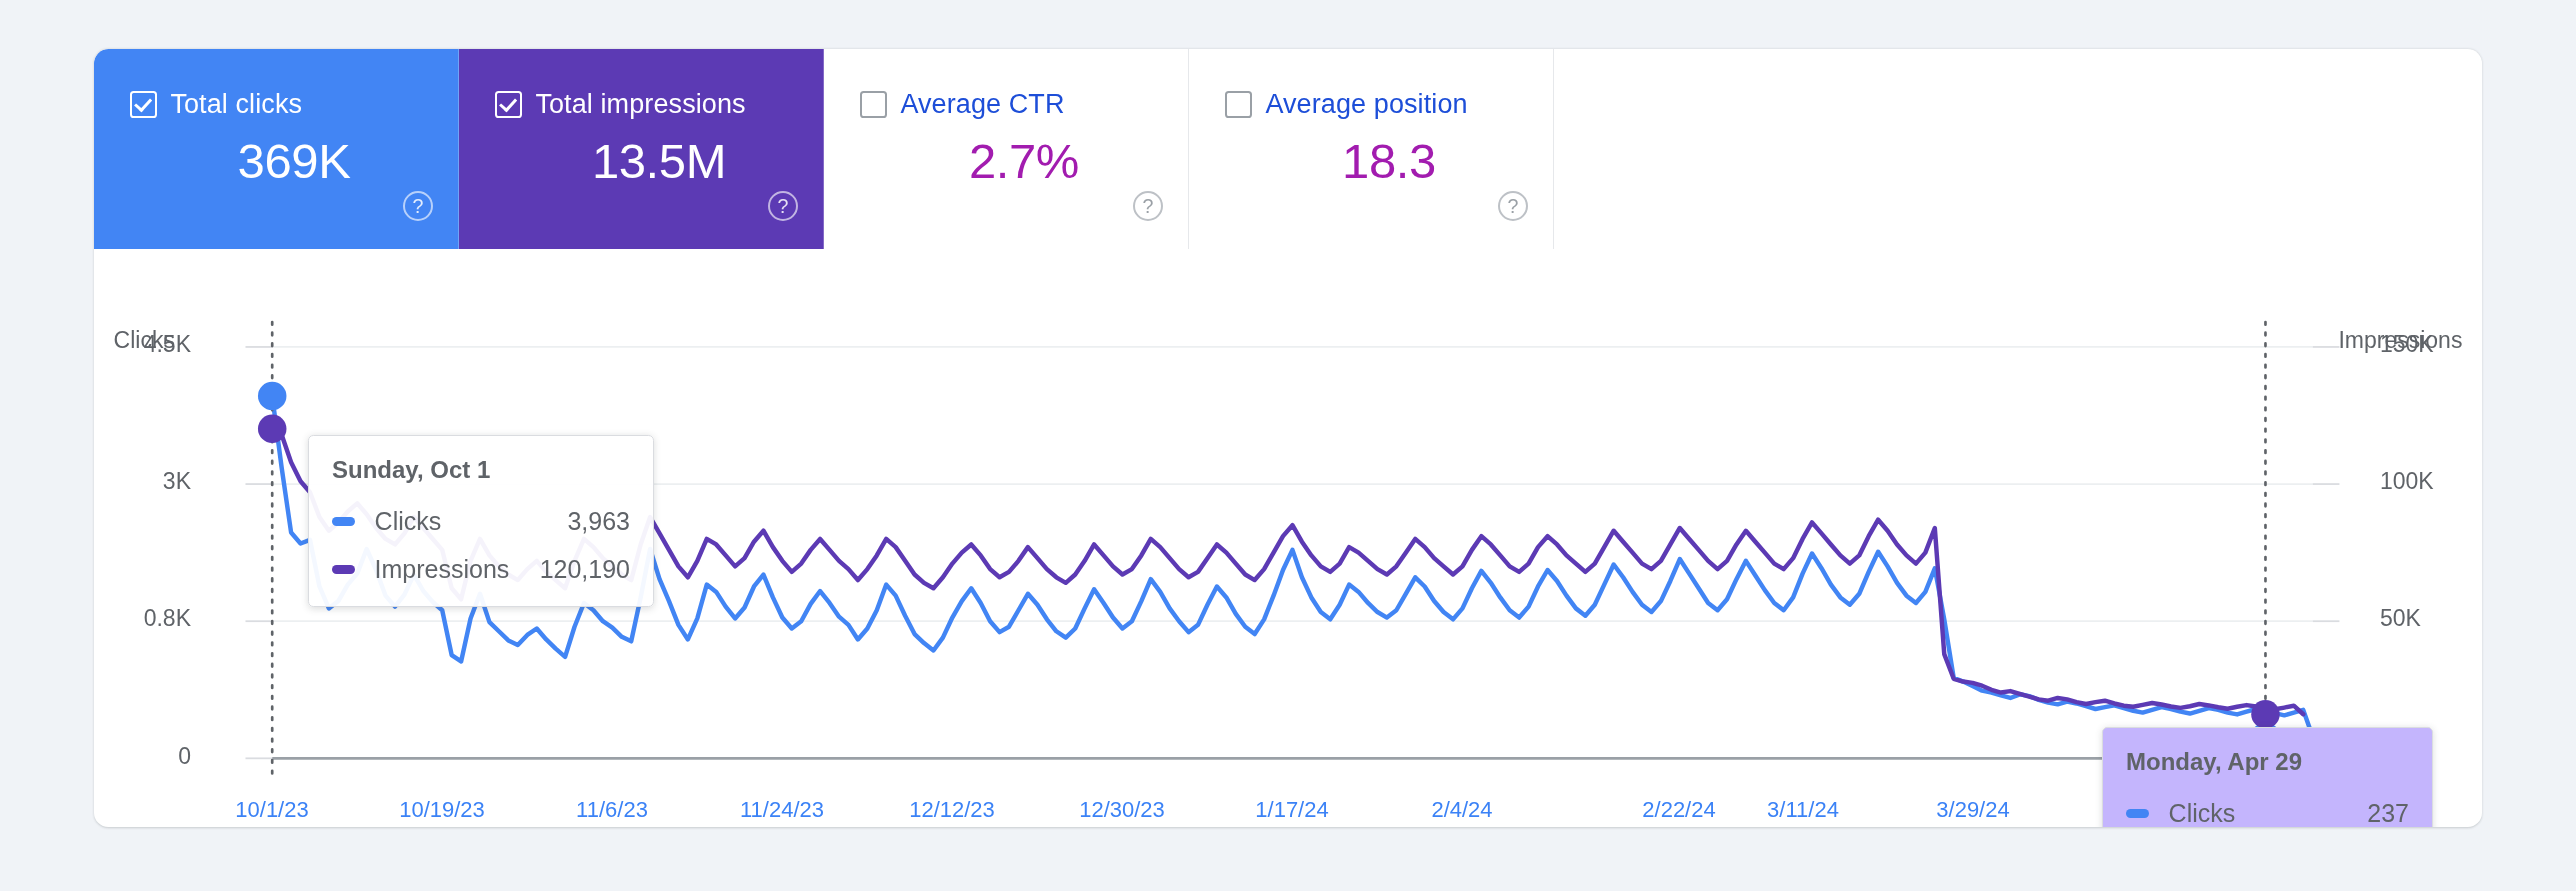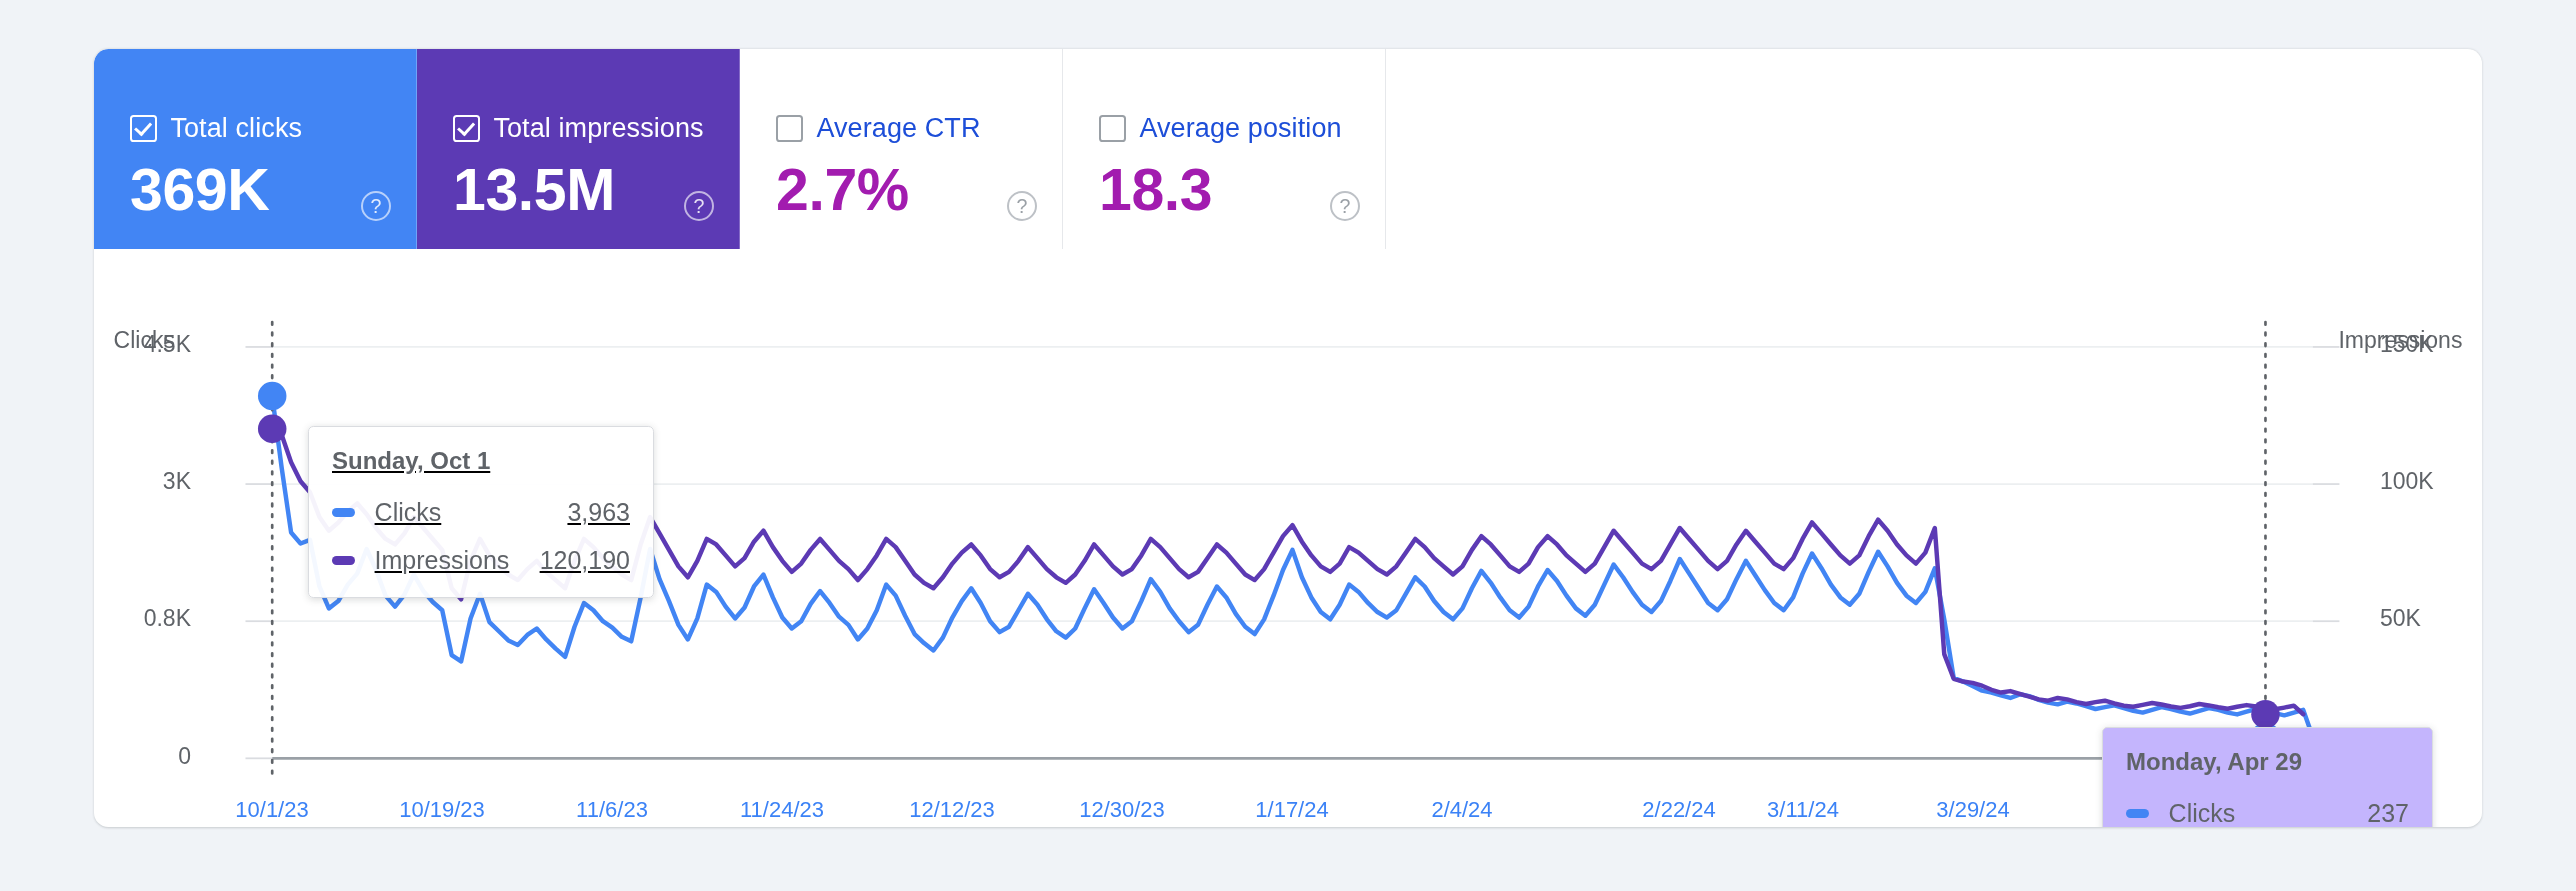--- a/index.html
+++ b/index.html
@@ -20,22 +20,22 @@
     background: #ffffff;
     border-radius: 14.3px;
     box-shadow: 0 0.9px 2.7px rgba(60,64,67,.12), 0 0.9px 1.8px rgba(60,64,67,.10);
     overflow: hidden;
   }
 
   
   .metrics { position: absolute; left: 0; top: 0; display: flex; height: 200px; }
   .metric {
     position: relative;
-    width: 323px; height: 200px;
-    padding: 64px 0 0 36px;
+    width: 365px; height: 200px;
+    padding: 40px 0 0 36px;
     border-right: 0.9px solid #e6e8eb;
   }
   .metric:first-child { border-top-left-radius: 14.3px; }
   .metric.blue   { background: #4285F4; border-right-color: rgba(255,255,255,.25); }
   .metric.purple { background: #5C3AB4; border-right-color: rgba(255,255,255,.25); }
   .metric.plain  { background: #ffffff; }
 
   .metric-head { display: flex; align-items: center; gap: 13.4px; }
 
   .cbox {
@@ -55,24 +55,25 @@
     border-width: 0 3.1px 3.1px 0;
     transform: rotate(42deg);
   }
 
   .metric-label { font-size: 27px; letter-spacing: 0.1px; }
   .metric.blue .metric-label, .metric.purple .metric-label { color: #ffffff; }
   .metric.plain .metric-label { color: #1d4ed8; }
 
   .metric-value {
     margin-top: 16px;
-    font-size: 59px;
-    font-weight: 700;
+    font-size: 49px;
+    font-weight: 400;
     letter-spacing: -0.4px;
     line-height: 1.05;
+    text-align: center;
   }
   .metric.blue .metric-value, .metric.purple .metric-value { color: #ffffff; }
   .metric.plain .metric-value { color: #a21caf; }
 
   .help {
     position: absolute;
     right: 25px; bottom: 28.5px;
     width: 30px; height: 30px;
     border-radius: 50%;
     border: 2.2px solid rgba(255,255,255,.62);
@@ -111,21 +112,21 @@
   
   .tip {
     position: absolute;
     background: #c4b5fd;
     border: 0.9px solid #dadce0;
     border-radius: 5.3px;
     box-shadow: 0 1.8px 7.1px rgba(60,64,67,.18);
     padding: 19.6px 23px 21.4px 23px;
     z-index: 40;
   }
-  .tip.left  { left: 214px;  top: 177px; width: 346px; text-decoration: underline; }
+  .tip.left  { left: 214px;  top: 186px; width: 346px; }
   .tip.right { left: 2008px; top: 478px; width: 331px; }
   .tip.left { background: rgba(255,255,255,.94); }
 
   .tip-title {
     font-size: 24px; font-weight: bold; color: #5f6368;
     margin-bottom: 23px; white-space: nowrap;
   }
   .tip-row {
     display: flex; align-items: center;
     margin-top: 19.6px;

